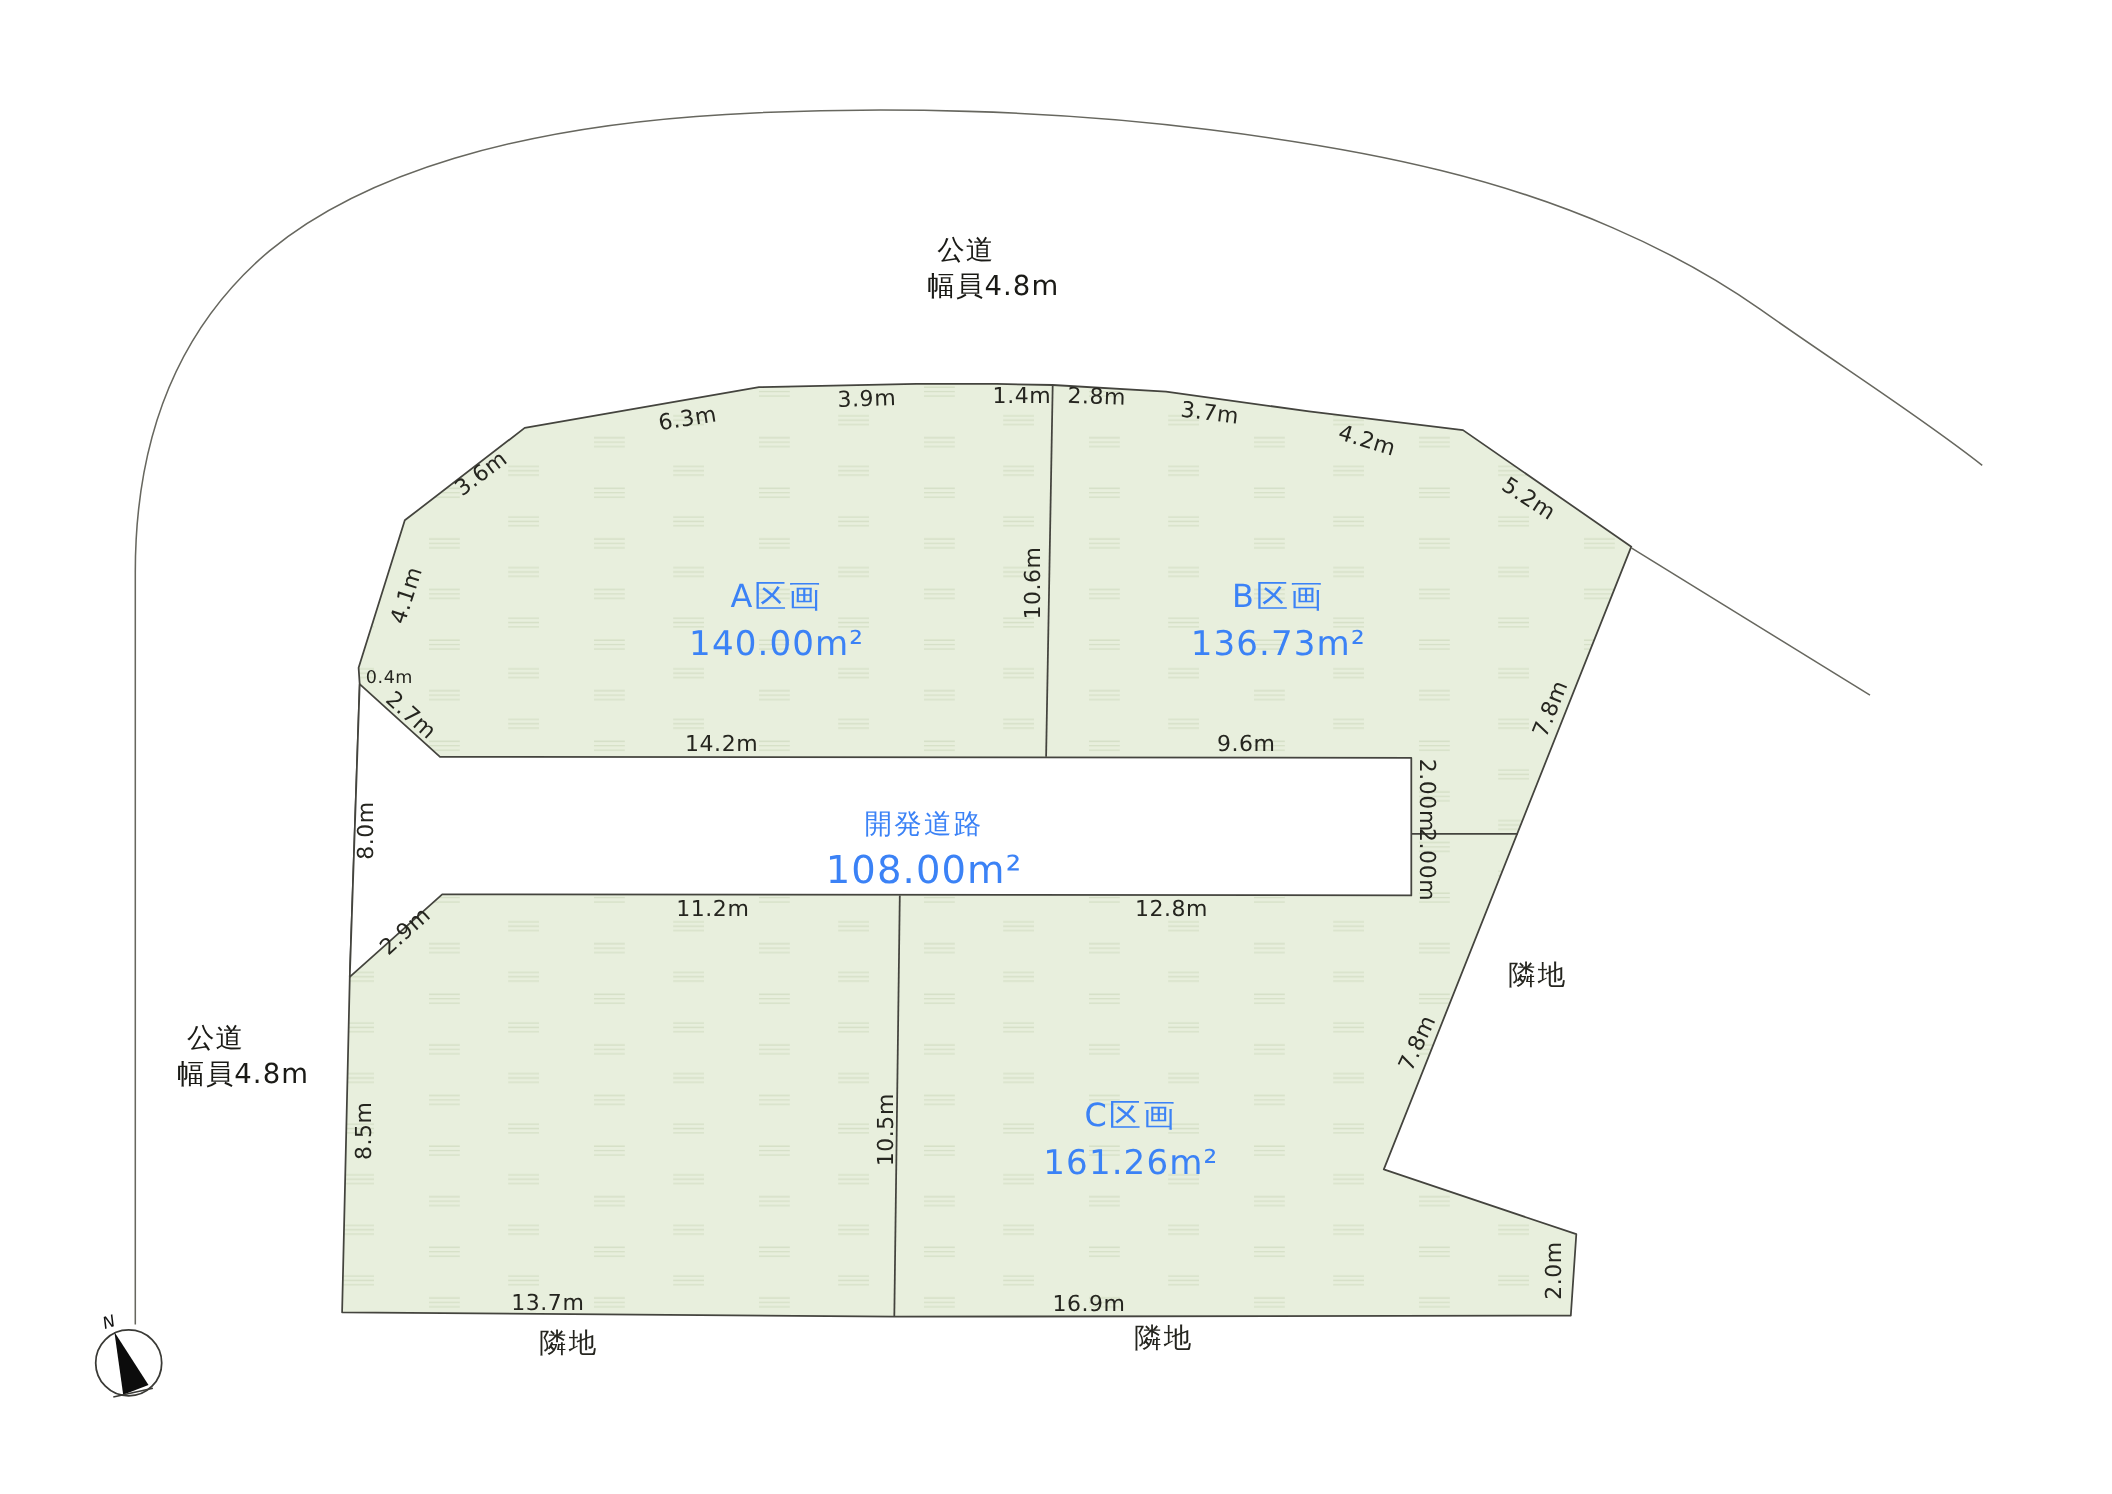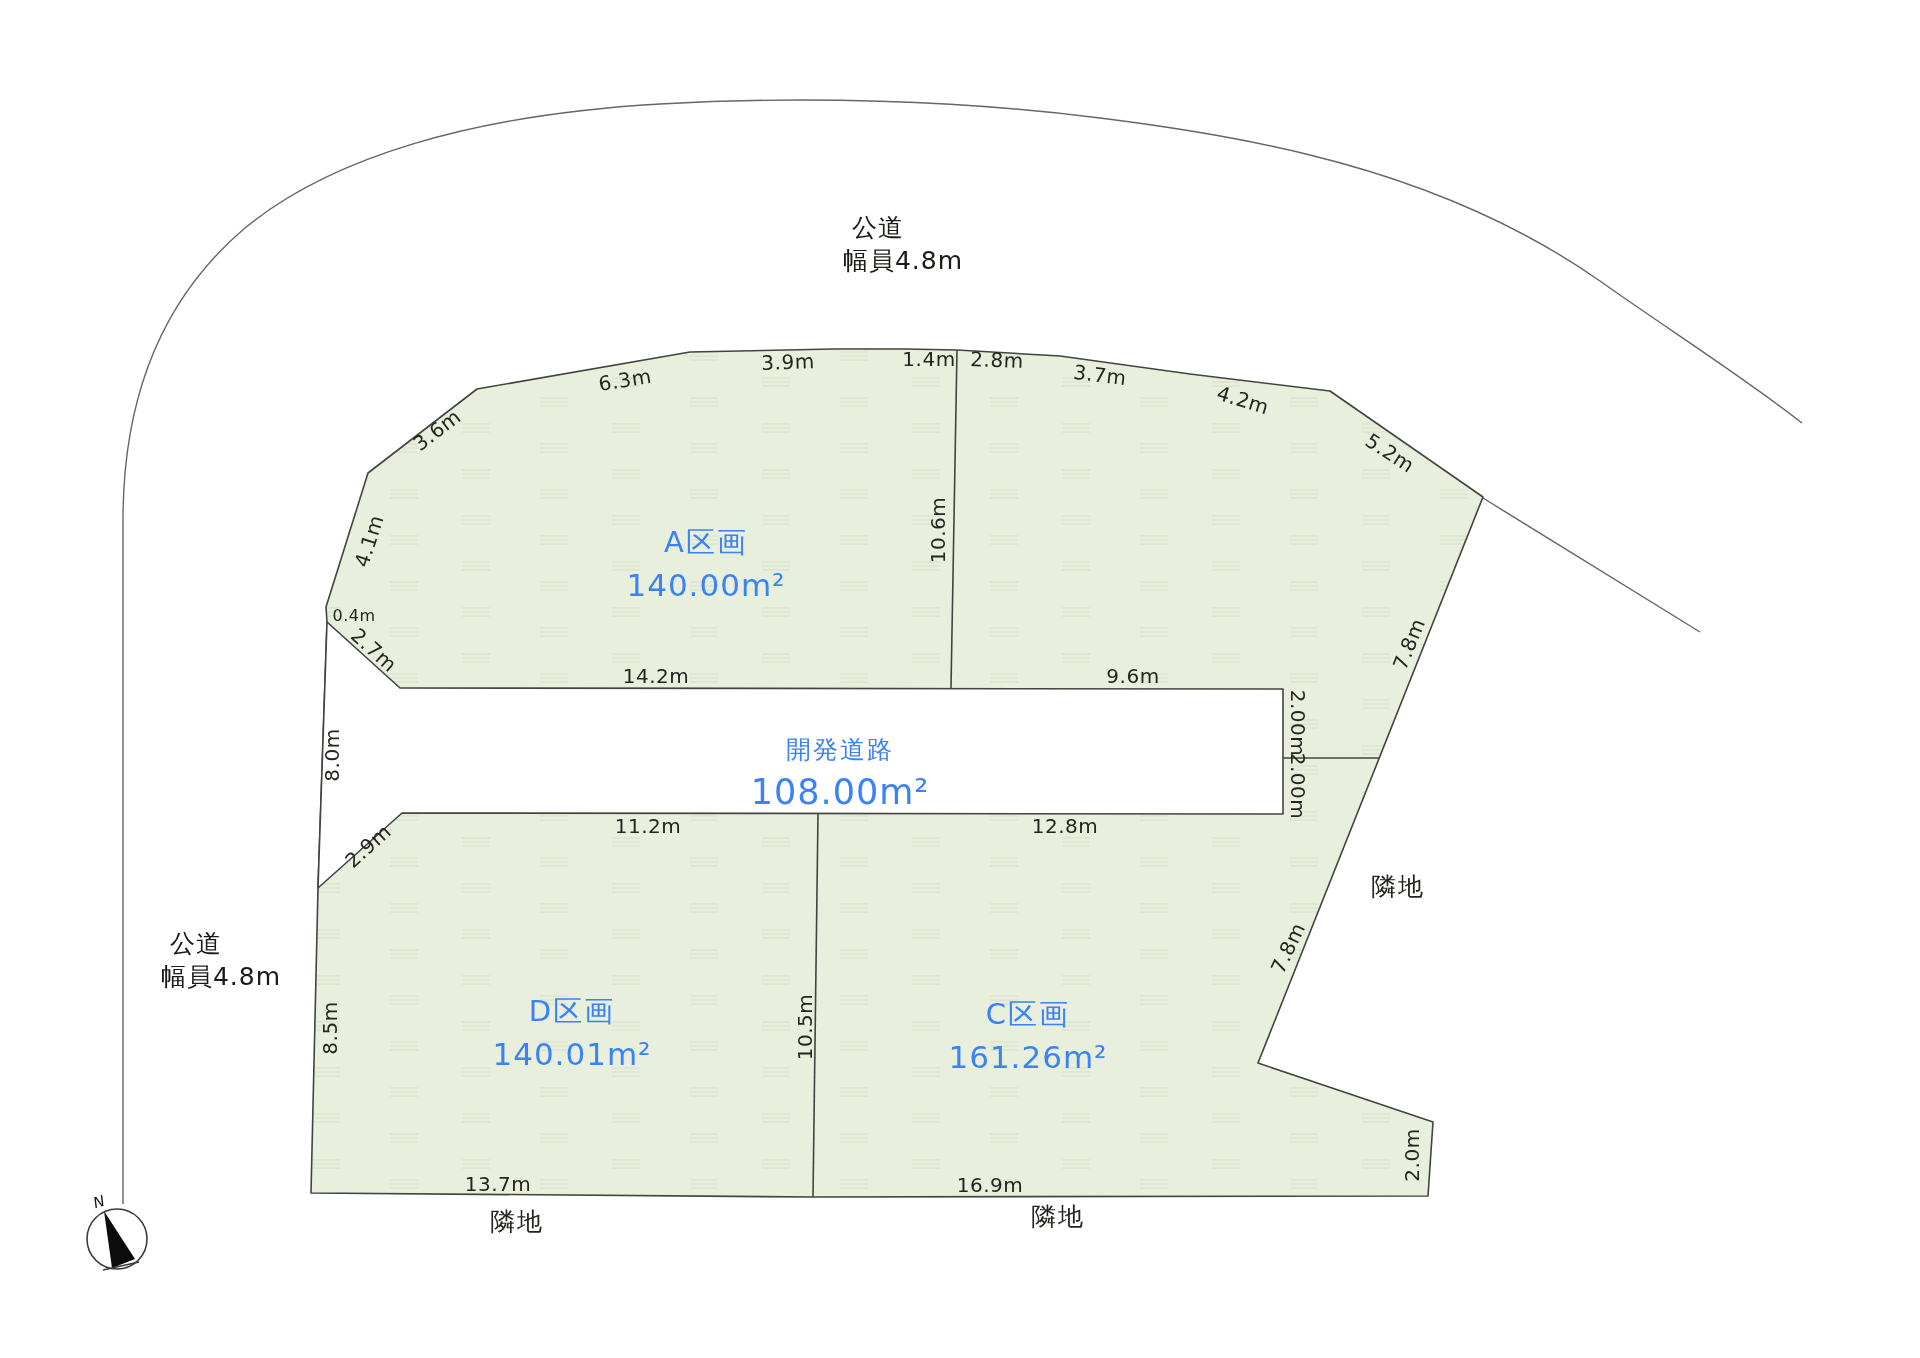--- a/index.html
+++ b/index.html
@@ -83,23 +83,23 @@
 
   <div class="plot-label devroad" style="left:840px;top:772px">
     <div class="pname">開発道路</div>
     <div class="parea">108.00m²</div>
   </div>
 
   <div class="plot-label" style="left:706px;top:563px">
     <div class="pname">A区画</div>
     <div class="parea">140.00m²</div>
   </div>
-  <div class="plot-label" style="left:572px;top:1032px">
-    <div class="pname">D区画</div>
-    <div class="parea">140.01m²</div>
+  <div class="plot-label" style="left:1162px;top:563px">
+    <div class="pname">B区画</div>
+    <div class="parea">136.73m²</div>
   </div>
   <div class="plot-label" style="left:1028px;top:1035px">
     <div class="pname">C区画</div>
     <div class="parea">161.26m²</div>
   </div>
 
   <div class="lbl neighbor r0" style="left:517px;top:1221px">隣地</div>
   <div class="lbl neighbor r0" style="left:1058px;top:1216px">隣地</div>
   <div class="lbl neighbor r0" style="left:1398px;top:886px">隣地</div>
 

